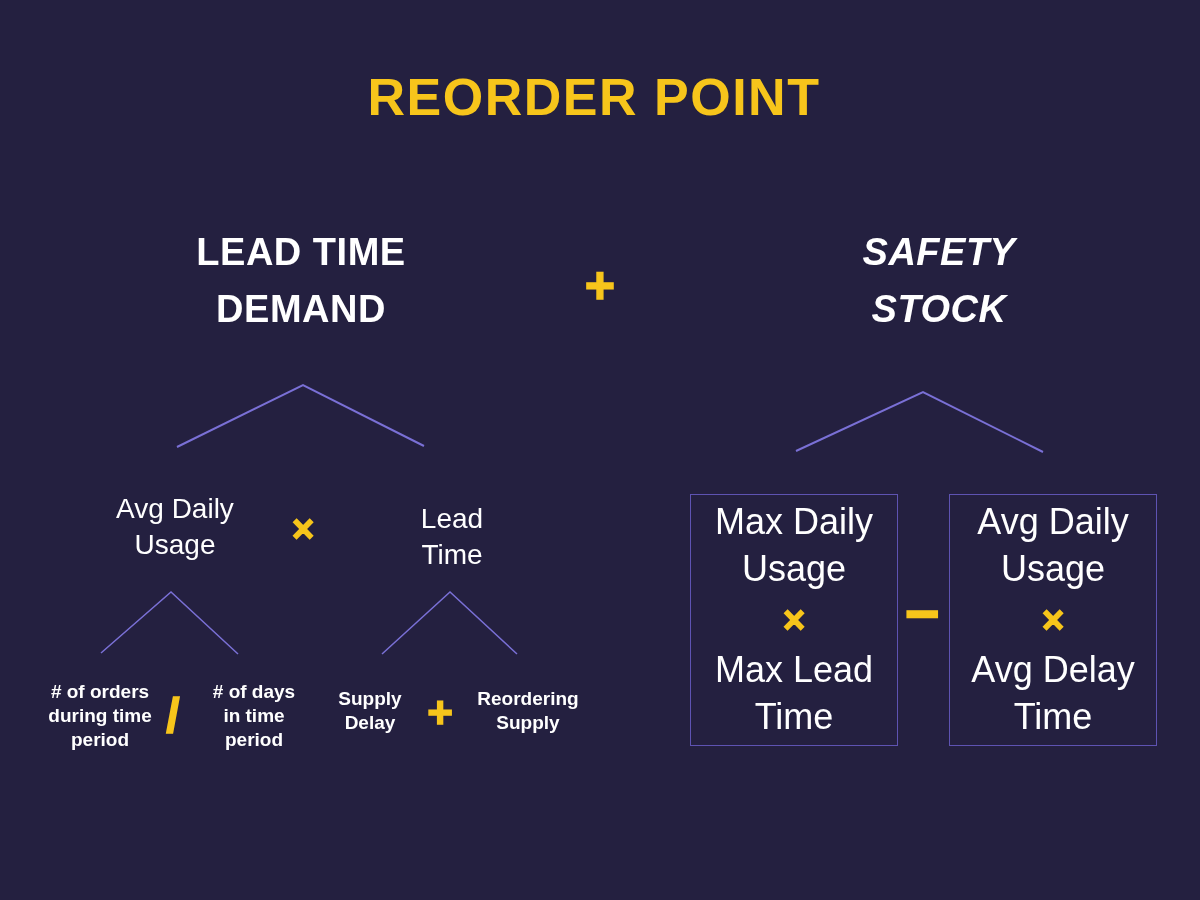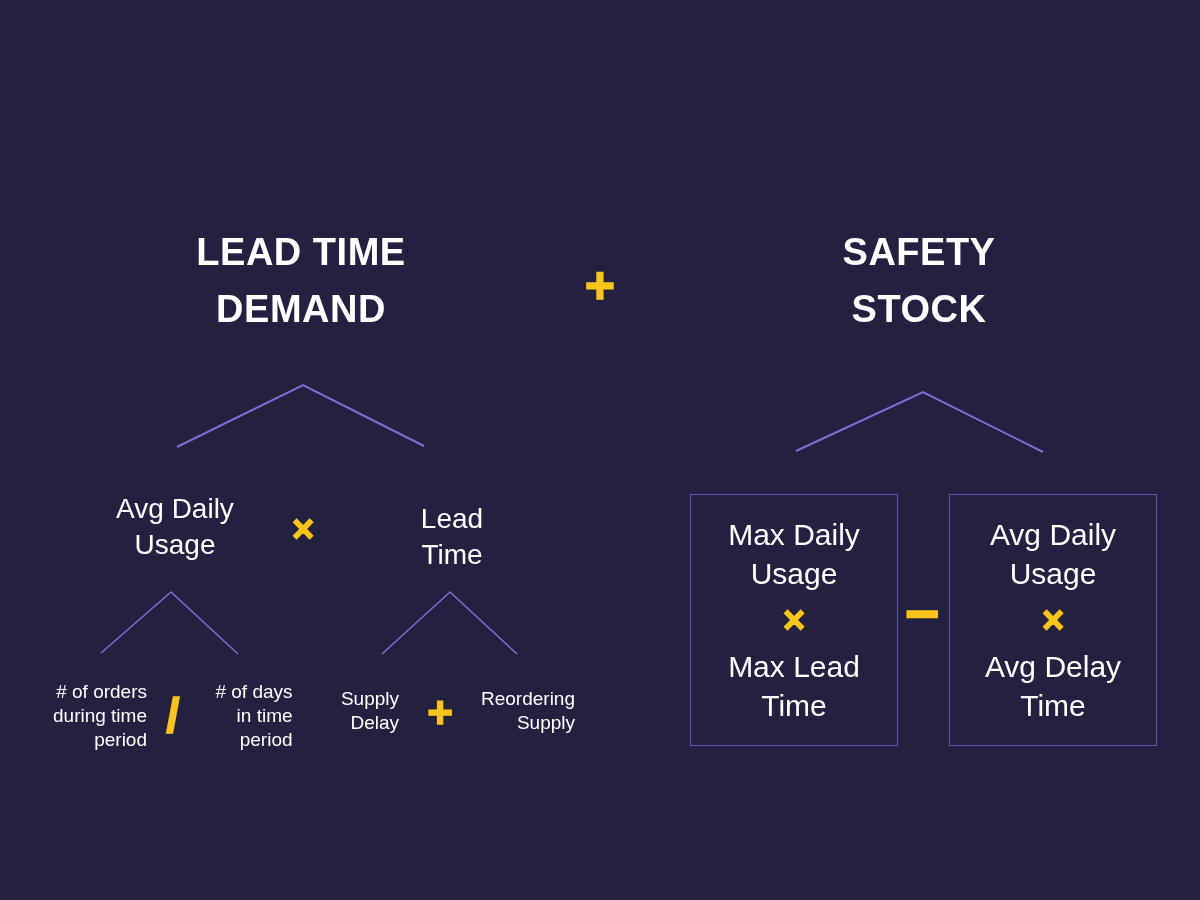--- a/index.html
+++ b/index.html
@@ -26,33 +26,32 @@
     color: #F7C51B;
     white-space: nowrap;
   }
   .hdr {
     font-size: 38px;
     font-weight: 700;
     letter-spacing: 0.5px;
     line-height: 1.5;
   }
   .hdr-ltd { left: 301px; top: 281px; }
-  .hdr-ss  { left: 919px; top: 281px; }
+  .hdr-ss  { left: 939px; top: 281px; font-style: italic; }
   .mid {
     font-size: 28px;
     font-weight: 400;
     line-height: 1.3;
   }
   .mid-avg  { left: 175px; top: 527px; }
   .mid-lead { left: 452px; top: 537px; }
   .small {
     font-size: 19px;
-    font-weight: 400;
+    font-weight: 700;
     line-height: 1.27;
-    text-align: right;
   }
   .sm-orders { left: 100px; top: 716px; }
   .sm-days   { left: 241px; top: 716px; margin-left: 13px; }
   .sm-supply { left: 370px; top: 711px; }
   .sm-reorder{ left: 528px; top: 711px; }
   .op {
     color: #F7C51B;
     font-weight: 700;
     line-height: 1;
     -webkit-text-stroke: 1.5px #F7C51B;
@@ -74,21 +73,21 @@
     height: 252px;
     box-sizing: border-box;
     display: flex;
     flex-direction: column;
     align-items: center;
     justify-content: center;
   }
   .fbox-max { left: 690px; top: 494px; }
   .fbox-avg { left: 949px; top: 494px; }
   .fbox .lbl {
-    font-size: 30px;
+    font-size: 36px;
     font-weight: 400;
     line-height: 1.3;
     white-space: pre-line;
     text-align: center;
   }
   .fbox .bx-op {
     color: #F7C51B;
     font-weight: 700;
     font-size: 38px;
     line-height: 1;
@@ -101,20 +100,21 @@
 
 <div class="canvas">
 
   <svg class="lines" width="1200" height="900" viewBox="0 0 1200 900">
     <polyline points="177,447 303,385 424,446" fill="none" stroke="#7A70D6" stroke-width="2"></polyline>
     <polyline points="101,653 171,592 238,654" fill="none" stroke="#7A70D6" stroke-width="1.5"></polyline>
     <polyline points="382,654 450,592 517,654" fill="none" stroke="#7A70D6" stroke-width="1.5"></polyline>
     <polyline points="796,451 923,392 1043,452" fill="none" stroke="#7A70D6" stroke-width="2"></polyline>
   </svg>
 
+  <div class="abs title">REORDER POINT</div>
 
   <div class="abs hdr hdr-ltd">LEAD TIME
 DEMAND</div>
 
   <div class="abs op op-plus-main">+</div>
 
   <div class="abs hdr hdr-ss">SAFETY
 STOCK</div>
 
   <div class="abs mid mid-avg">Avg Daily

